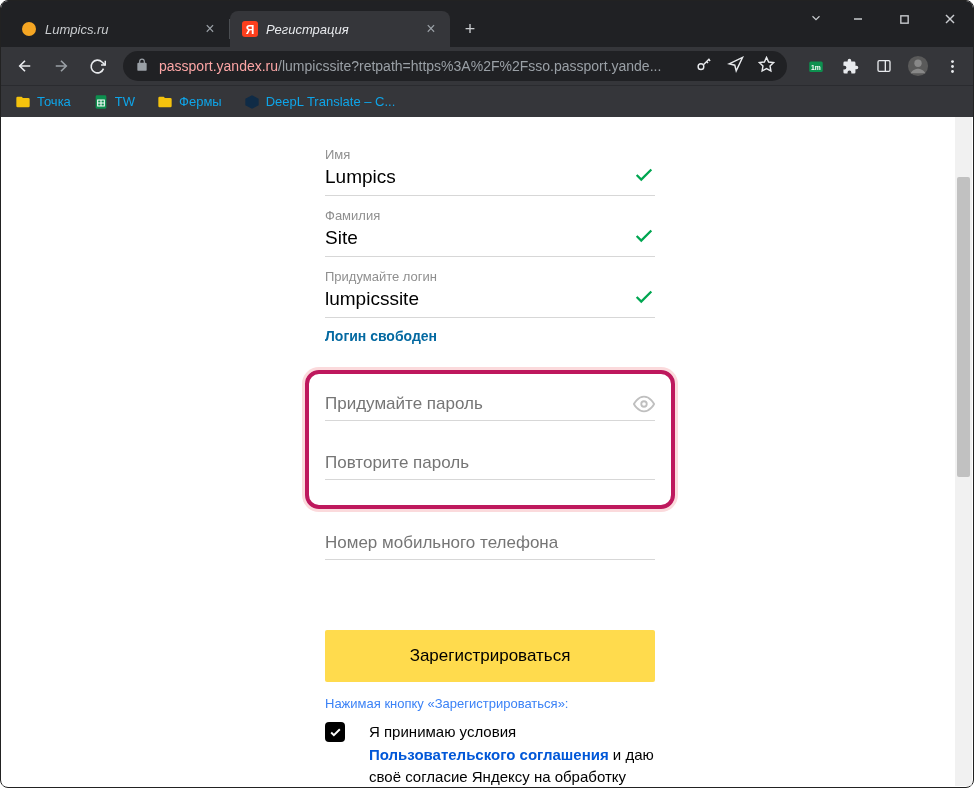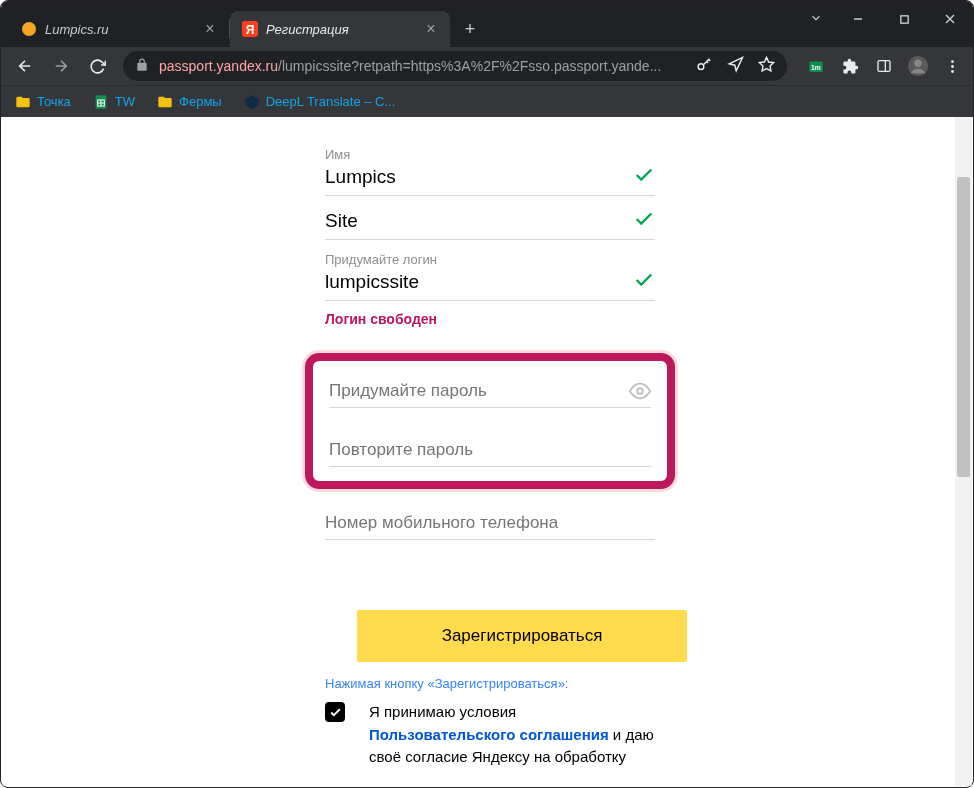--- a/index.html
+++ b/index.html
@@ -114,49 +114,48 @@
   .form-center {
     width: 330px;
     margin: 0 auto;
     padding-top: 30px;
   }
   .field { position: relative; margin-bottom: 12px; }
   .field-label { font-size: 13px; color: #8f8f8f; margin-bottom: 2px; display: block; }
   .field-row { display: flex; align-items: flex-start; border-bottom: 1px solid #d7d7d7; padding-bottom: 4px; }
   .field-value { flex: 1; font-size: 19px; color: #000; border: none; outline: none; background: transparent; width: 100%; padding: 2px 0; }
   .check { color: #00a651; font-size: 20px; font-weight: bold; }
-  .login-status { color: #be185d; font-size: 14px; font-weight: 600; margin-top: 10px; }
+  .login-status { color: #0369a1; font-size: 14px; font-weight: 600; margin-top: 10px; }
 
   .highlight-box {
-    border: 8px solid #be185d;
+    border: 4px solid #be185d;
     border-radius: 14px;
     padding: 14px 16px 6px 16px;
     margin: 26px -20px 18px -20px;
     box-shadow: 0 0 0 3px rgba(227,6,19,0.15);
   }
   .pw-field { position: relative; margin-bottom: 26px; }
-  .pw-field:last-child { margin-bottom: 8px; }
+  .pw-field:last-child { margin-bottom: 19px; }
   .pw-row { display: flex; align-items: center; border-bottom: 1px solid #d7d7d7; }
   .pw-input { flex: 1; font-size: 17px; color: #8f8f8f; border: none; outline: none; background: transparent; padding: 6px 0; }
   .eye { color: #bfbfbf; width: 22px; height: 22px; display: flex; align-items: center; justify-content: center; cursor: pointer; }
 
   .phone-field { margin-top: 16px; }
   .phone-row { border-bottom: 1px solid #d7d7d7; }
   .phone-input { width: 100%; font-size: 17px; color: #8f8f8f; border: none; outline: none; background: transparent; padding: 6px 0; }
 
   .register-btn {
     margin-top: 70px;
     width: 100%;
     padding: 16px;
     background: #ffdb4d;
     border: none;
     font-size: 17px;
     cursor: pointer;
     border-radius: 2px;
-    margin-left: 32px;
   }
   .consent-title { font-size: 13px; color: #3b82f6; margin-top: 14px; }
   .consent-row { display: flex; gap: 24px; margin-top: 10px; font-size: 15px; color: #000; line-height: 1.5; }
   .checkbox { width: 20px; height: 20px; background: #000; border-radius: 4px; display: flex; align-items: center; justify-content: center; color: #fff; font-size: 14px; flex-shrink: 0; margin-top: 1px; cursor: pointer; }
   .link { color: #0057d8; font-weight: bold; }
 </style>
 </head>
 <body>
 
 <div class="titlebar">
@@ -335,20 +334,21 @@
       <span class="field-label">Имя</span>
       <div class="field-row">
         <input class="field-value" value="Lumpics" style="">
         <span class="check"><svg width="22" height="22" viewBox="0 0 24 24" fill="none" stroke="#00a651" stroke-width="2.5">
               <polyline points="4 12 9 17 20 6"></polyline>
             </svg></span>
       </div>
     </div>
 
     <div class="field">
+      <span class="field-label">Фамилия</span>
       <div class="field-row">
         <input class="field-value" value="Site" style="">
         <span class="check"><svg width="22" height="22" viewBox="0 0 24 24" fill="none" stroke="#00a651" stroke-width="2.5">
               <polyline points="4 12 9 17 20 6"></polyline>
             </svg></span>
       </div>
     </div>
 
     <div class="field">
       <span class="field-label">Придумайте логин</span>

